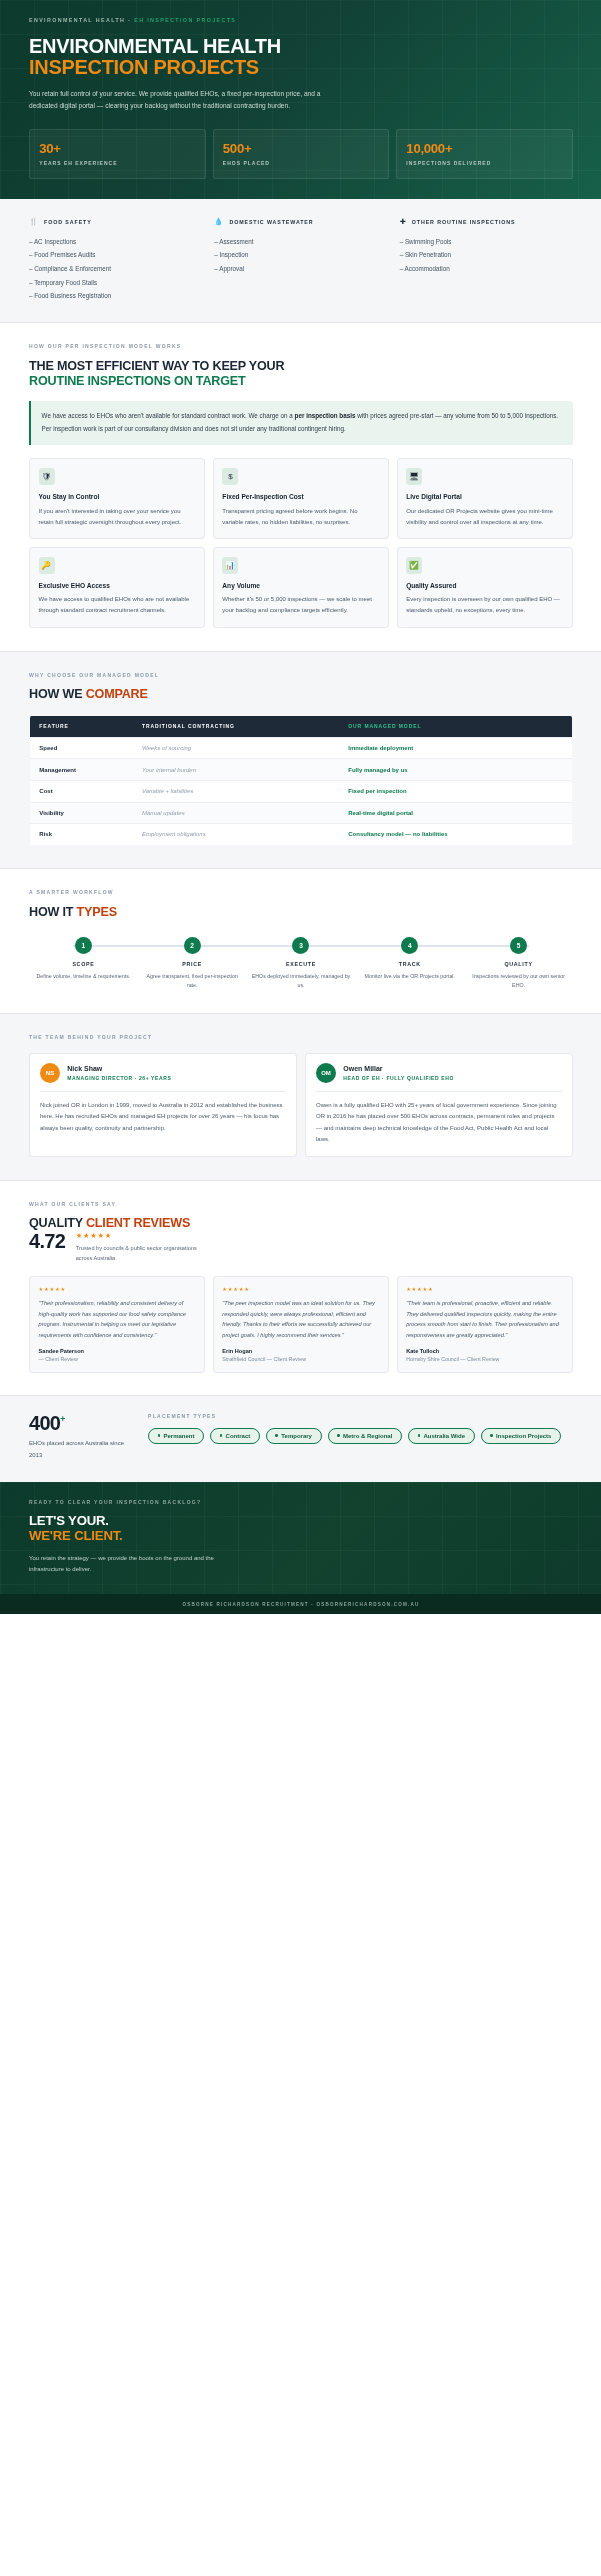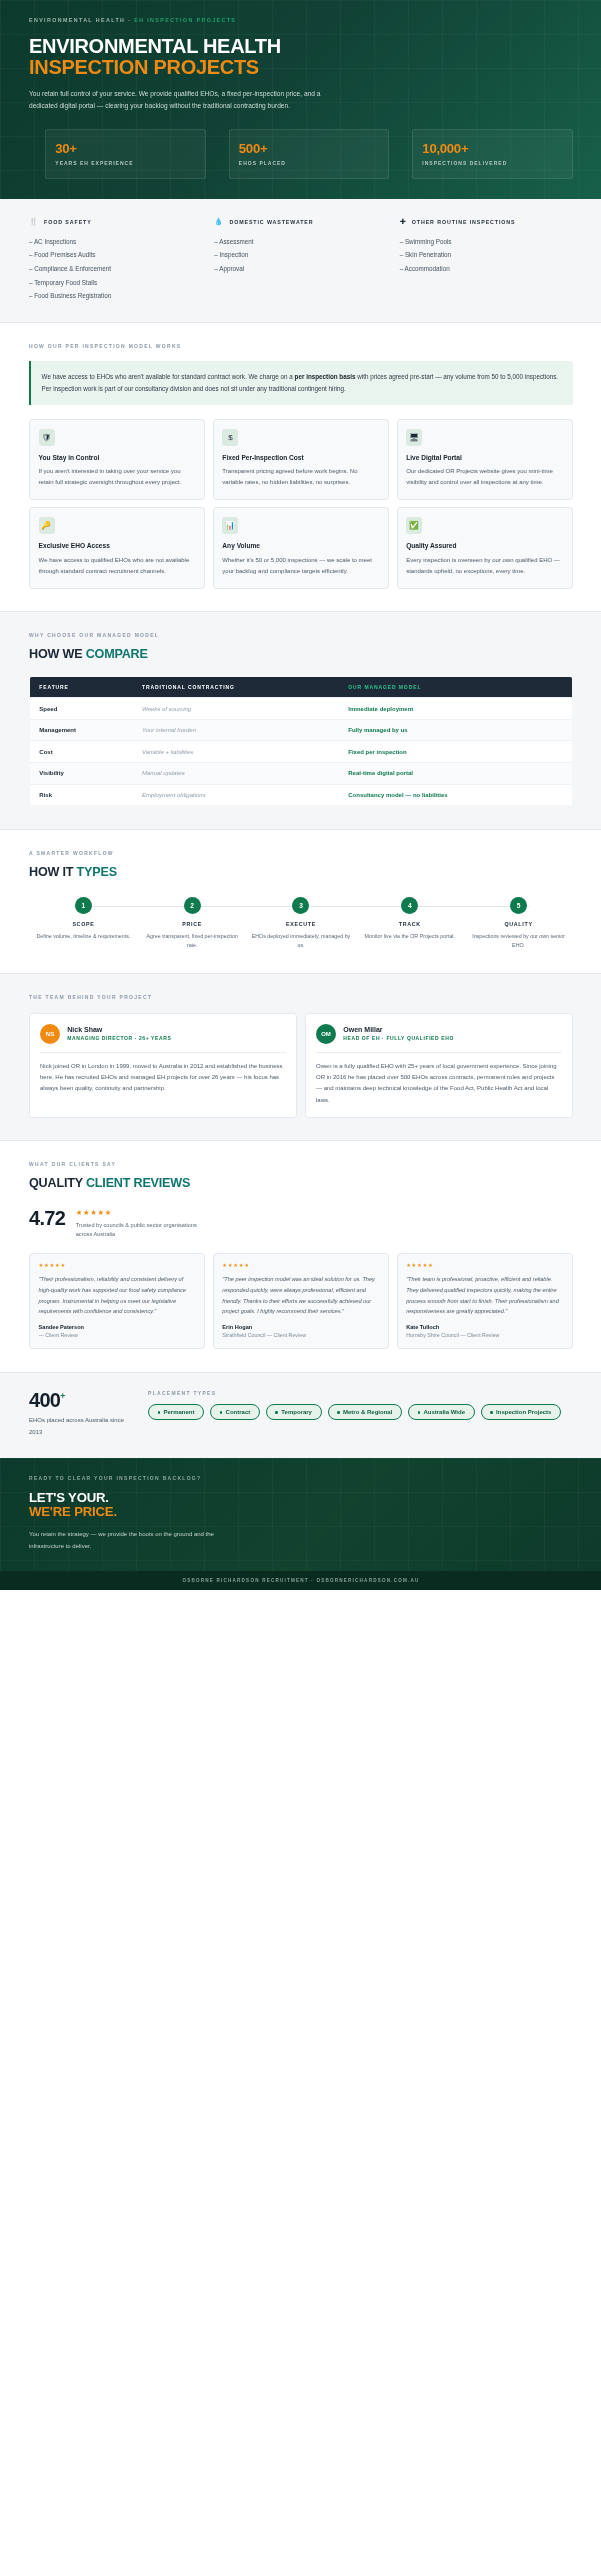--- a/index.html
+++ b/index.html
@@ -49,21 +49,20 @@
     display: flex;
     gap: 6.6px;
     margin-top: 17px;
   }
   .stat {
     flex: 1;
     background: rgba(255,255,255,.045);
     border: 0.7px solid rgba(255,255,255,.10);
     border-radius: 2.6px;
     padding: 10.6px 9.3px 12px 9.3px;
-    margin-left: 16px;
   }
   .stat .num {
     font-size: 13.2px;
     font-weight: 700;
     color: #ef8a12;
     letter-spacing: -0.3px;
   }
   .stat .lbl {
     margin-top: 4.6px;
     font-size: 5px;
@@ -110,21 +109,21 @@
     color: #8b98a8;
     margin-bottom: 9.3px;
   }
   h2.big {
     font-size: 12.6px;
     line-height: 1.2;
     font-weight: 700;
     letter-spacing: -0.2px;
     color: #1b2735;
   }
-  h2.big .g { color: #0f766e; }
+  h2.big .g { color: #c2410c; }
   h2.big .line2 { display: block; color: #0e7a4e; }
 
   
   .callout {
     margin-top: 12px;
     background: #eaf4ee;
     border-left: 2px solid #0e7a4e;
     border-radius: 0 2.6px 2.6px 0;
     padding: 9.3px 12px 10px 10.6px;
     font-size: 6.3px;
@@ -242,21 +241,21 @@
   }
   .person .nm { font-size: 7px; font-weight: 700; color: #16202b; }
   .person .rl {
     font-size: 5px; font-weight: 700; letter-spacing: 0.6px;
     color: #0e7a4e; margin-top: 2.6px;
   }
   .person hr { border: 0; border-top: 0.7px solid #e8edf2; margin: 8px 0 8px 0; }
   .person p { font-size: 6px; line-height: 1.9; color: #4c5a68; }
 
   
-  .rating-row { display: flex; align-items: flex-start; gap: 10.6px; margin-top: 16px; }
+  .rating-row { display: flex; align-items: flex-start; gap: 10.6px; margin-top: 0; }
   .rating-num { font-size: 20px; font-weight: 700; letter-spacing: -0.7px; color: #16202b; line-height: 1; }
   .stars { color: #ef8a12; font-size: 7.3px; letter-spacing: 0.7px; }
   .rating-sub { font-size: 5.6px; line-height: 1.7; color: #5b6877; margin-top: 4px; }
   .reviews { display: grid; grid-template-columns: repeat(3,1fr); gap: 7.3px; margin-top: 13.2px; }
   .review {
     background: #f7f9fb; border: 0.7px solid #e3e9ef; border-radius: 3.3px;
     padding: 8.6px 8.6px 10px 8.6px;
   }
   .review .st { color: #ef8a12; font-size: 5.3px; letter-spacing: 0.7px; margin-bottom: 6px; }
   .review .q { font-size: 5.6px; line-height: 1.9; color: #4c5a68; font-style: italic; }
@@ -391,20 +390,24 @@
           </ul>
         </div>
 
       </div>
     </div>
   </section>
 
   <section class="sect">
     <div class="inner">
       <div class="kicker">HOW OUR PER INSPECTION MODEL WORKS</div>
+      <h2 class="big">
+        <span>THE MOST EFFICIENT WAY TO KEEP YOUR</span>
+        <span class="line2">ROUTINE INSPECTIONS ON TARGET</span>
+      </h2>
 
       <div class="callout">
         <span>We have access to EHOs who aren't available for standard contract work. We charge on a </span><b>per inspection basis</b><span> with prices agreed pre-start — any volume from 50 to 5,000 inspections. Per inspection work is part of our consultancy division and does not sit under any traditional contingent hiring.</span>
       </div>
 
       <div class="cards">
         <div class="card">
           <div class="ic">🛡</div>
           <h3>You Stay in Control</h3>
           <p>If you aren't interested in taking over your service you retain full strategic oversight throughout every project.</p>
@@ -629,21 +632,21 @@
     </div>
   </section>
 
   <section class="cta">
     <div class="inner">
       <div class="cta-kicker">READY TO CLEAR YOUR INSPECTION BACKLOG?</div>
       <div class="cta-row">
         <div class="cta-left">
           <h2>
             <span>LET'S YOUR.</span>
-            <span class="line2">WE'RE PRICE.</span>
+            <span class="line2">WE'RE CLIENT.</span>
           </h2>
           <p>You retain the strategy — we provide the boots on the ground and the infrastructure to deliver.</p>
         </div>
       </div>
     </div>
   </section>
 
   <div class="footbar">OSBORNE RICHARDSON RECRUITMENT · OSBORNERICHARDSON.COM.AU</div>
 
 </div>

